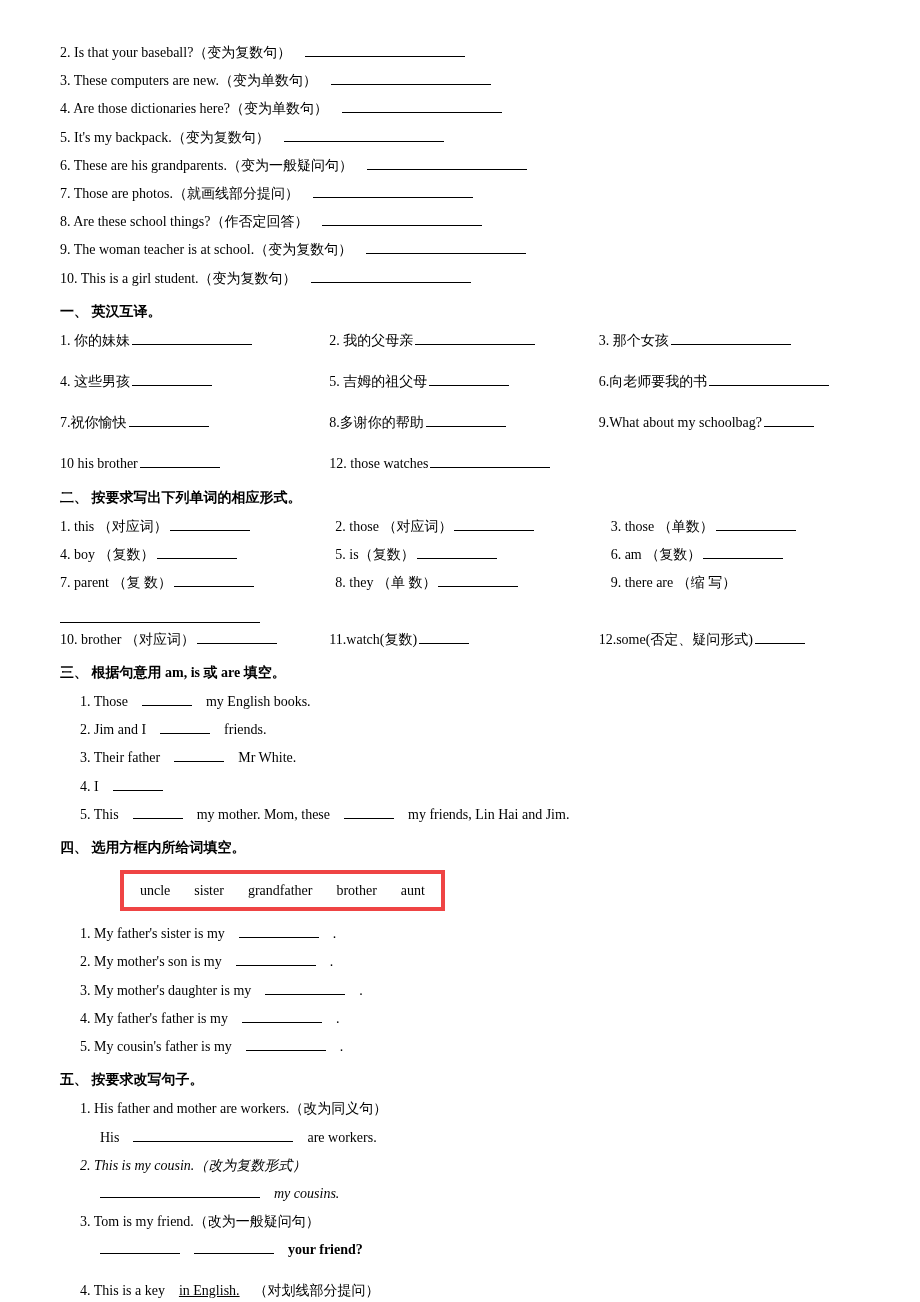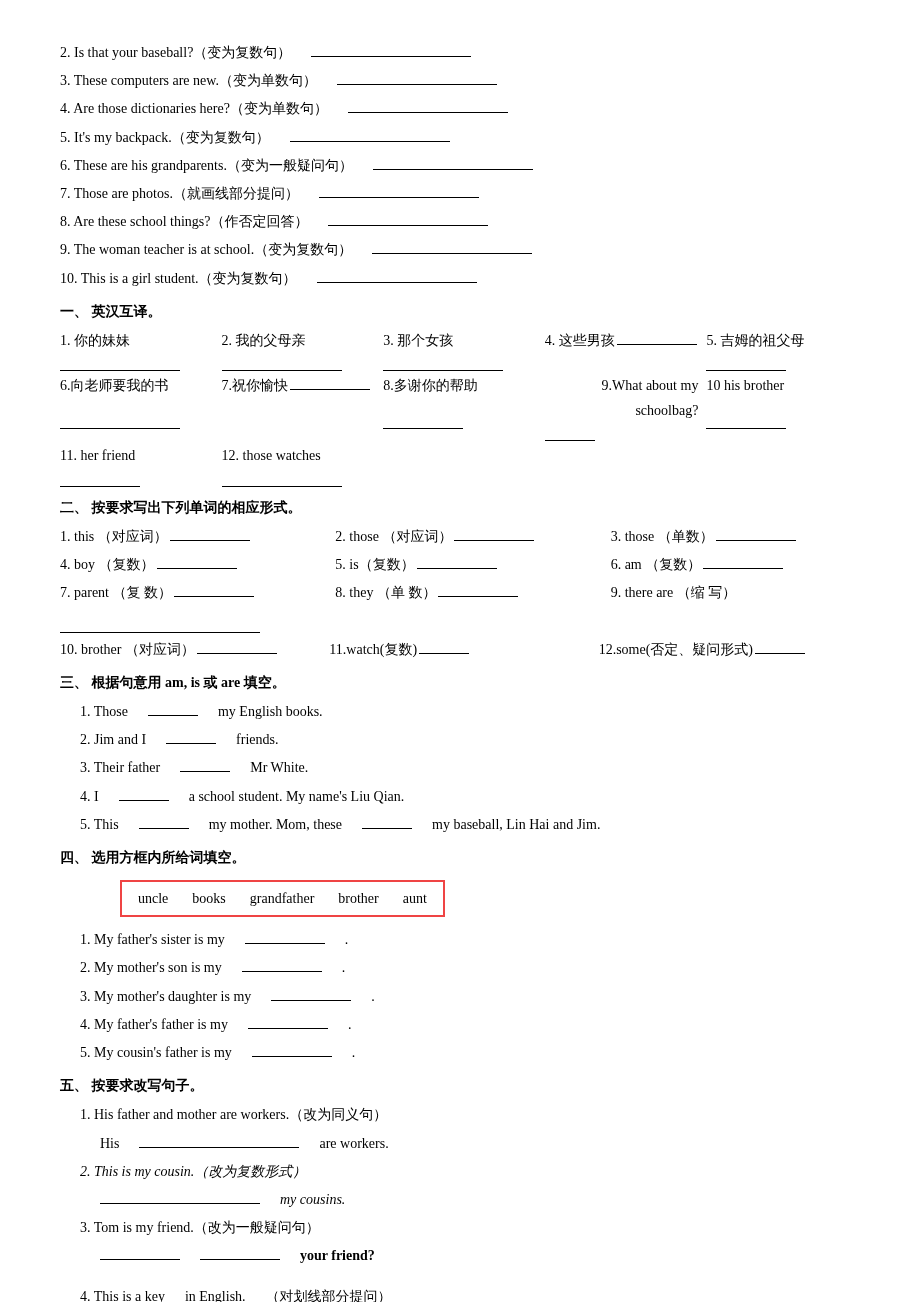--- a/index.html
+++ b/index.html
@@ -47,34 +47,34 @@
     }
     .section-title {
       font-weight: bold;
       margin: 8px 0 4px 0;
     }
     .indent {
       padding-left: 20px;
     }
     .word-box {
       display: inline-flex;
-      border: 2px solid #ef4444;
+      border: 4px solid #ef4444;
       padding: 4px 16px;
       gap: 24px;
       margin: 6px 0 10px 60px;
     }
     .underline {
       text-decoration: underline;
     }
     .row {
       display: flex;
       flex-wrap: wrap;
       align-items: baseline;
       margin-bottom: 3px;
-      gap: 20px;
+      gap: 14px;
     }
     .item {
       display: flex;
       align-items: baseline;
       flex-wrap: wrap;
       gap: 2px;
     }
   </style>
 </head>
 <body>
@@ -113,21 +113,21 @@
     <span class="inline-blank-lg"></span>
   </div>
   <div class="row">
     <span>10. This is a girl student.（变为复数句）</span>
     <span class="inline-blank-lg"></span>
   </div>
 </div>
 
 <div style="margin-top:6px;">
   <div class="section-title">一、  英汉互译。</div>
-  <div style="display:grid; grid-template-columns: repeat(5,1fr); gap:2px 8px;text-align:right;">
+  <div style="display:grid; grid-template-columns: repeat(3,1fr); gap:16px 8px;text-align:right;">
     <div class="item">
       <span>1. 你的妹妹</span>
         <span class="inline-blank"></span>
     </div>
     <div class="item">
       <span>2. 我的父母亲</span>
         <span class="inline-blank"></span>
     </div>
     <div class="item">
       <span>3. 那个女孩</span>
@@ -152,24 +152,20 @@
     <div class="item">
       <span>8.多谢你的帮助</span>
         <span class="inline-blank-sm"></span>
     </div>
     <div class="item">
       <span>9.What about my schoolbag?</span>
         <span class="inline-blank-xs"></span>
     </div>
     <div class="item">
       <span>10 his brother</span>
-        <span class="inline-blank-sm"></span>
-    </div>
-    <div class="item">
-      <span>11. her friend</span>
         <span class="inline-blank-sm"></span>
     </div>
     <div class="item">
       <span>12. those watches</span>
         <span class="inline-blank"></span>
     </div>
   </div>
 </div>
 
 <div style="margin-top:8px;">
@@ -244,37 +240,36 @@
       <span>friends.</span>
     </div>
     <div class="row">
       <span>3. Their father</span>
       <span class="inline-blank-xs"></span>
       <span>Mr White.</span>
     </div>
     <div class="row">
       <span>4. I</span>
       <span class="inline-blank-xs"></span>
-      <span>a school student. My name's  Liu Qian.</span>
     </div>
     <div class="row">
       <span>5. This</span>
       <span class="inline-blank-xs"></span>
       <span>my mother. Mom, these</span>
       <span class="inline-blank-xs"></span>
-      <span>my baseball, Lin Hai and Jim.</span>
+      <span>my friends, Lin Hai and Jim.</span>
     </div>
   </div>
 </div>
 
 <div style="margin-top:8px;">
   <div class="section-title">四、  选用方框内所给词填空。</div>
   <div class="word-box">
     <span>uncle</span>
-    <span>books</span>
+    <span>sister</span>
     <span>grandfather</span>
     <span>brother</span>
     <span>aunt</span>
   </div>
   <div class="indent">
     <div class="row">
       <span>1. My father's sister is my</span>
       <span class="inline-blank-sm"></span>
       <span>.</span>
     </div>

